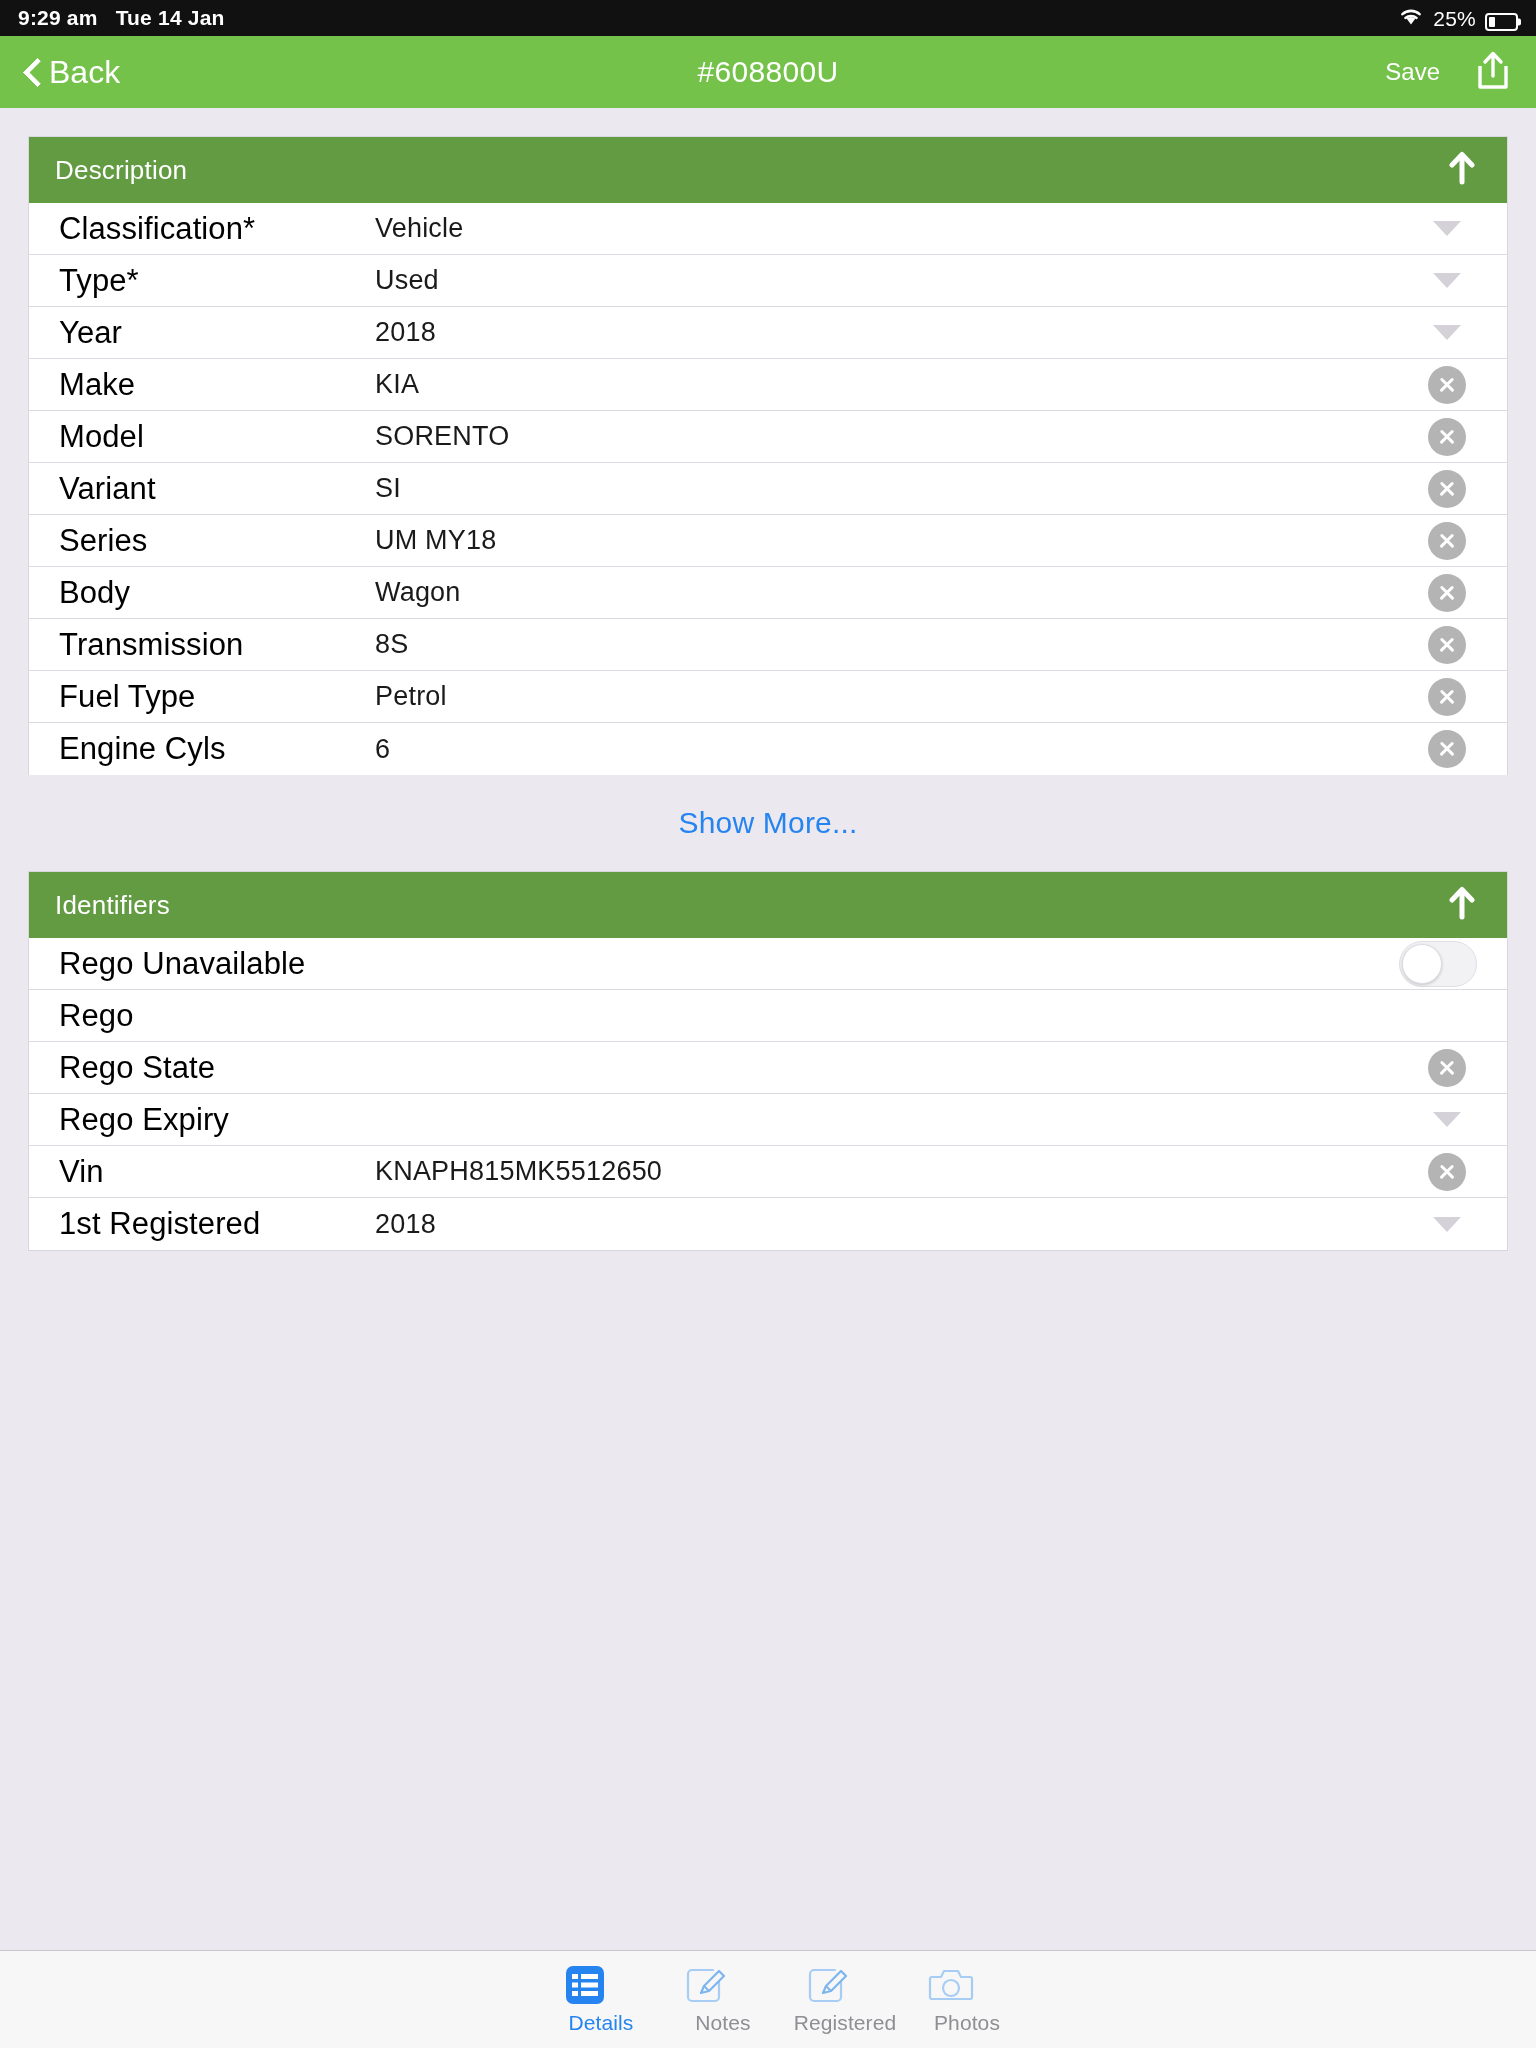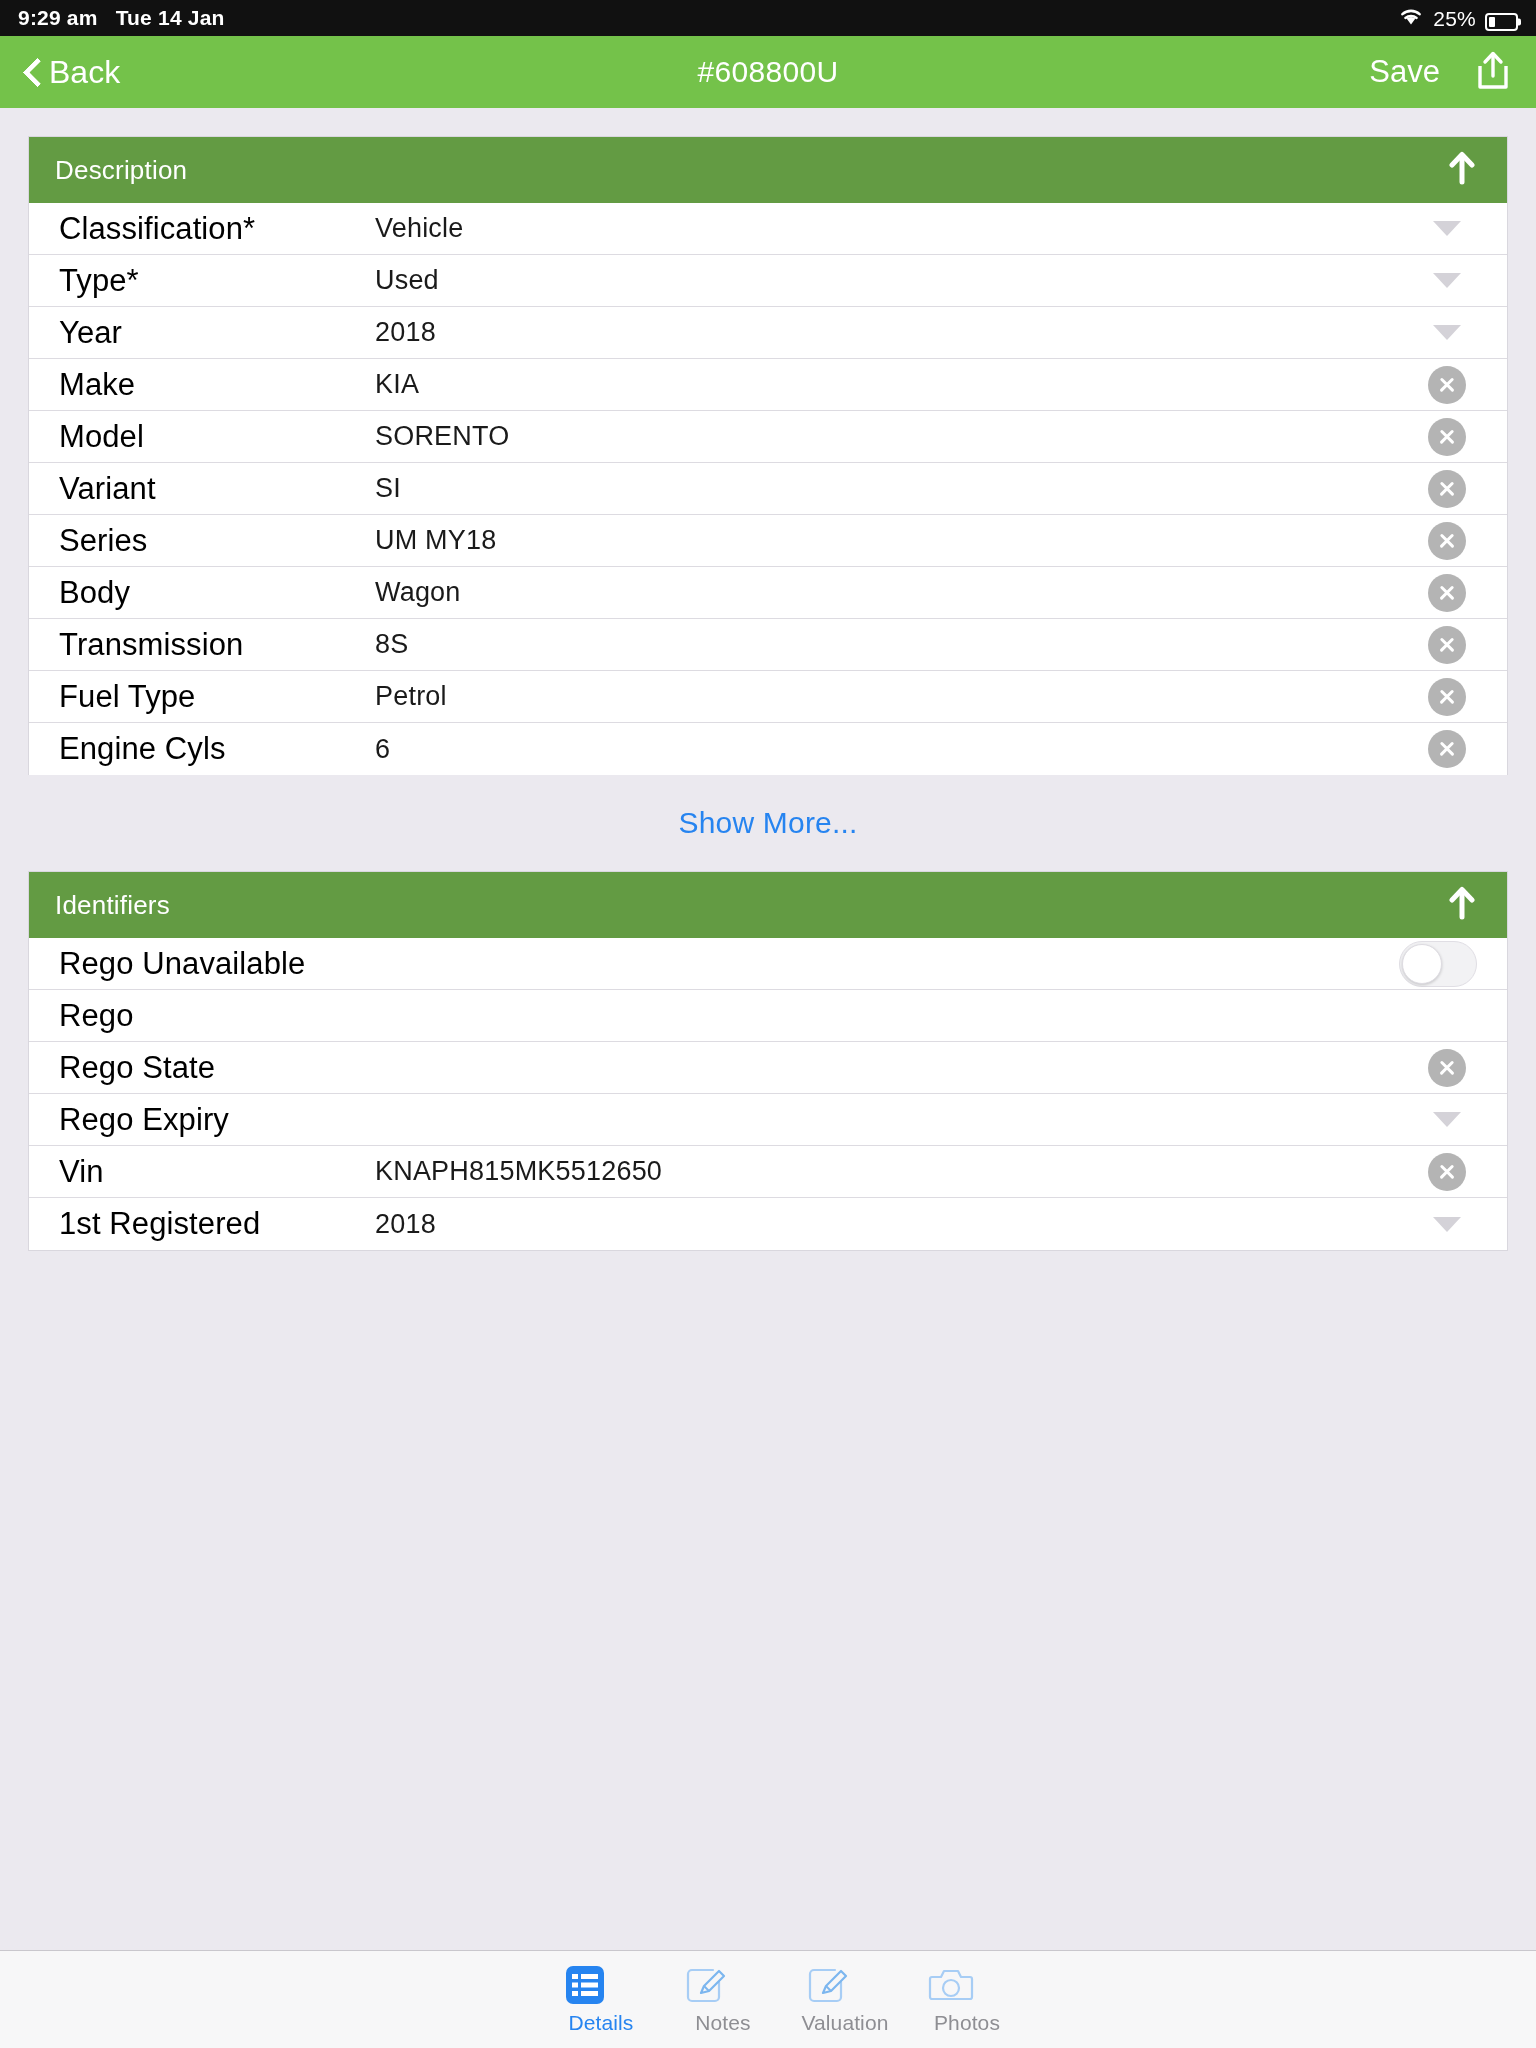--- a/index.html
+++ b/index.html
@@ -107,21 +107,21 @@
   }
   .nav-right {
     margin-left: auto;
     display: flex;
     align-items: center;
     gap: 34px;
     z-index: 2;
   }
   .nav-save {
     color: #ffffff;
-    font-size: 31px;
+    font-size: 24px;
     cursor: pointer;
   }
   .share-icon { display: block; cursor: pointer; }
 
   
   .content {
     flex: 1 1 auto;
     overflow: hidden;
     padding: 28px 28px 0 28px;
     background: #ebe9ef;
@@ -523,21 +523,21 @@
     </div>
 
     <div class="tab">
       <span class="tab-icon">
         <svg width="44" height="42" viewBox="0 0 44 42">
           <path d="M28 6 H7 a4 4 0 0 0 -4 4 V33 a4 4 0 0 0 4 4 H30 a4 4 0 0 0 4 -4 V18" stroke="#a7cdf5" stroke-width="2.2" fill="none" stroke-linecap="round" stroke-linejoin="round"></path>
           <path d="M16 29 L19 22 L34 7 L39 12 L24 27 Z" stroke="#7cb6ef" stroke-width="2.2" fill="none" stroke-linejoin="round"></path>
           <path d="M19 22 L24 27" stroke="#7cb6ef" stroke-width="2"></path>
         </svg>
       </span>
-      <span class="tab-label">Valuation</span>
+      <span class="tab-label">Registered</span>
     </div>
 
     <div class="tab">
       <span class="tab-icon">
         <svg width="46" height="40" viewBox="0 0 46 40">
           <path d="M4 12 H13 L16 6 H30 L33 12 H42 a2 2 0 0 1 2 2 V32 a2 2 0 0 1 -2 2 H4 a2 2 0 0 1 -2 -2 V14 a2 2 0 0 1 2 -2 Z" stroke="#a7cdf5" stroke-width="2.2" fill="none" stroke-linejoin="round"></path>
           <circle cx="23" cy="23" r="8" stroke="#a7cdf5" stroke-width="2.2" fill="none"></circle>
         </svg>
       </span>
       <span class="tab-label">Photos</span>

